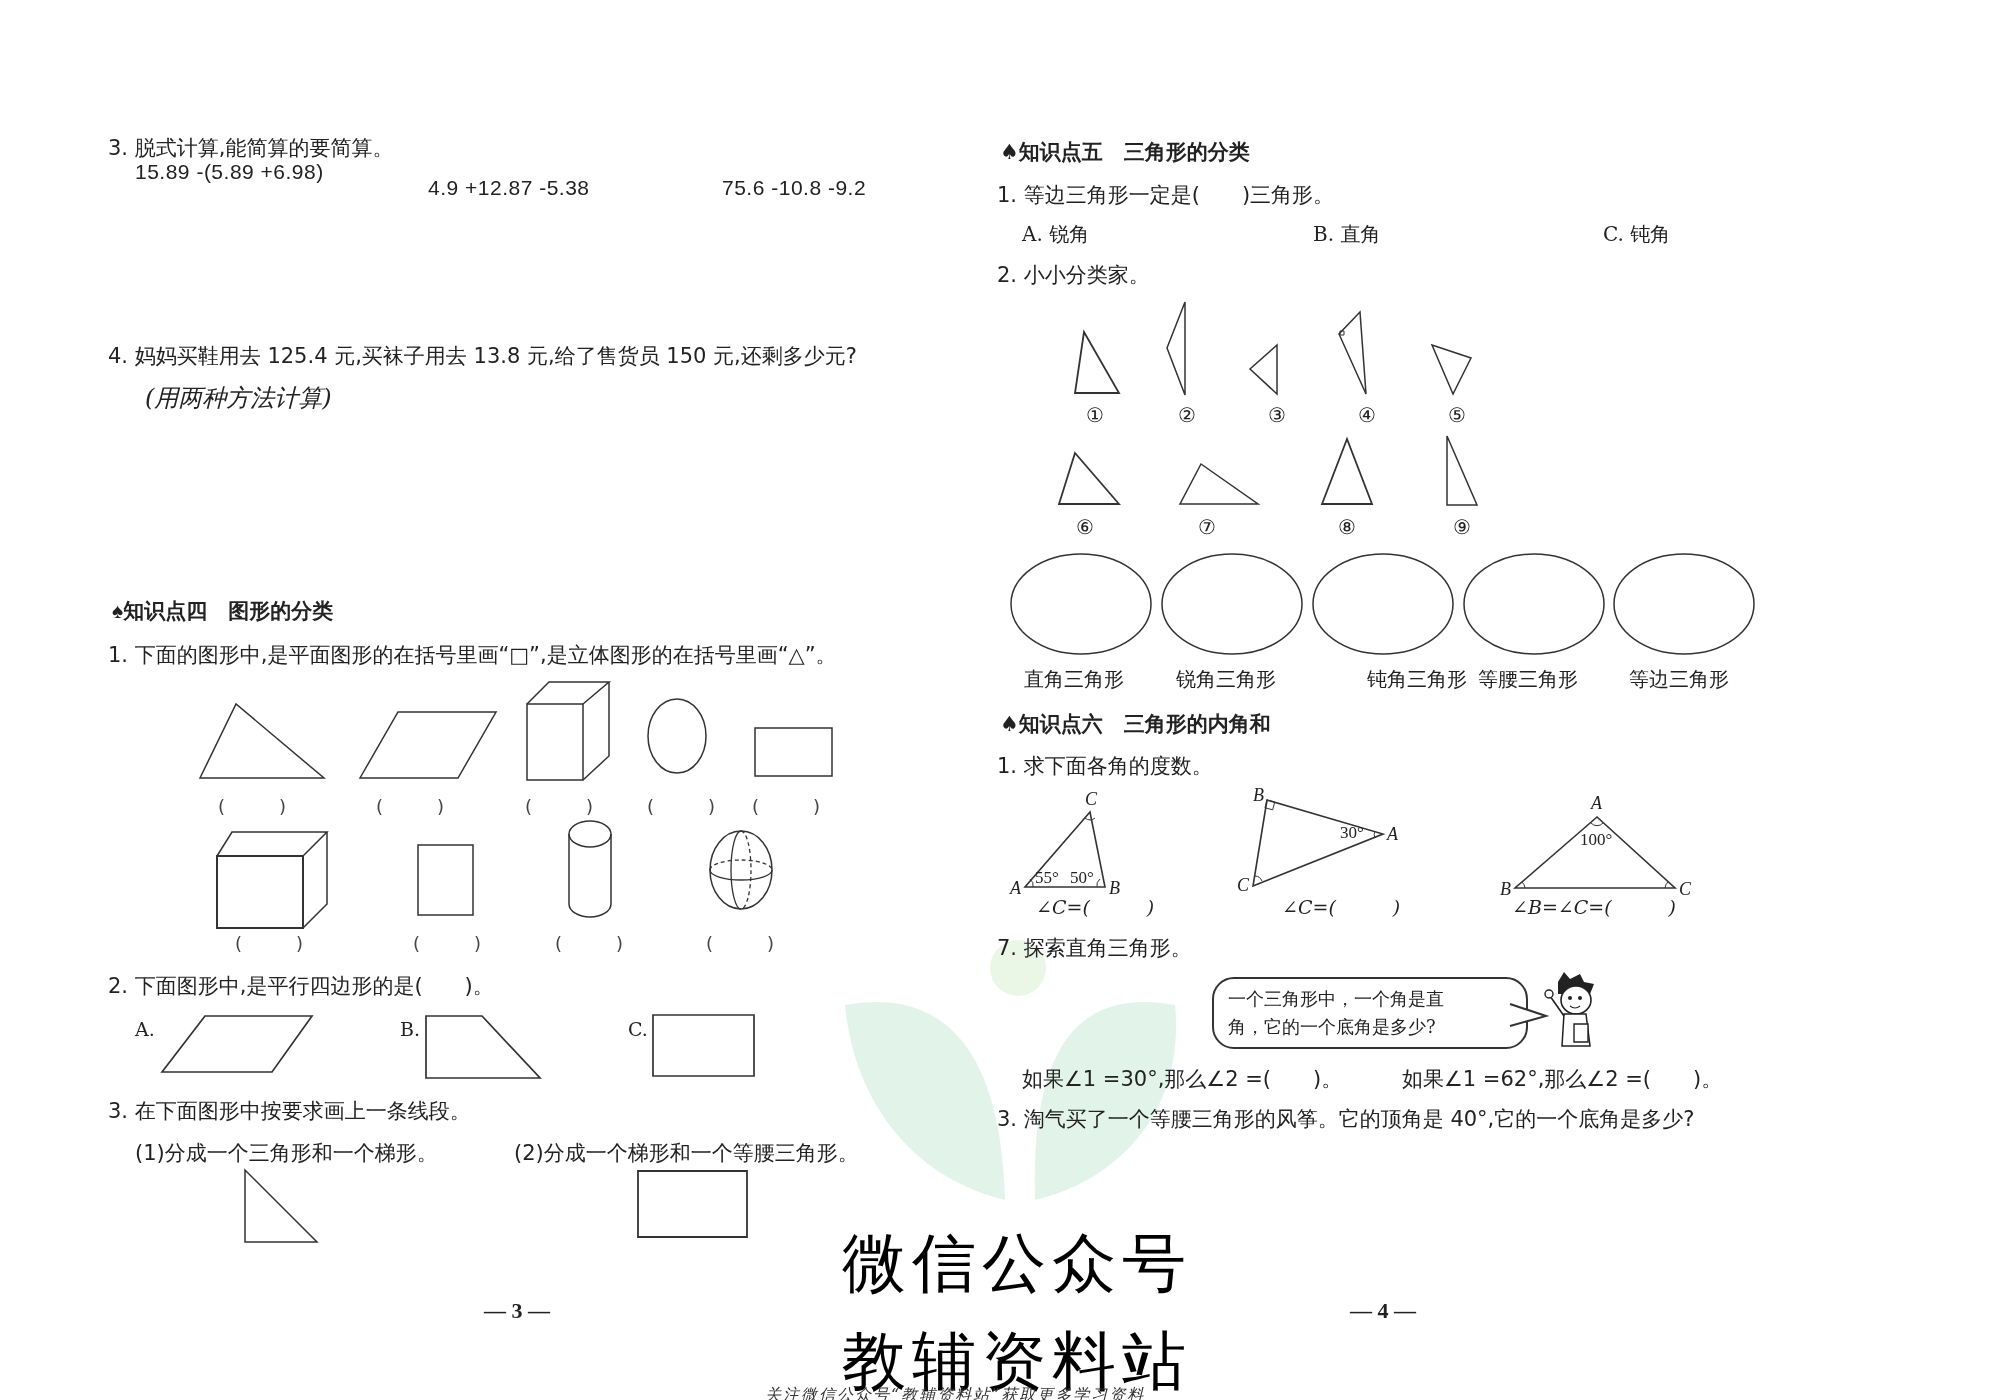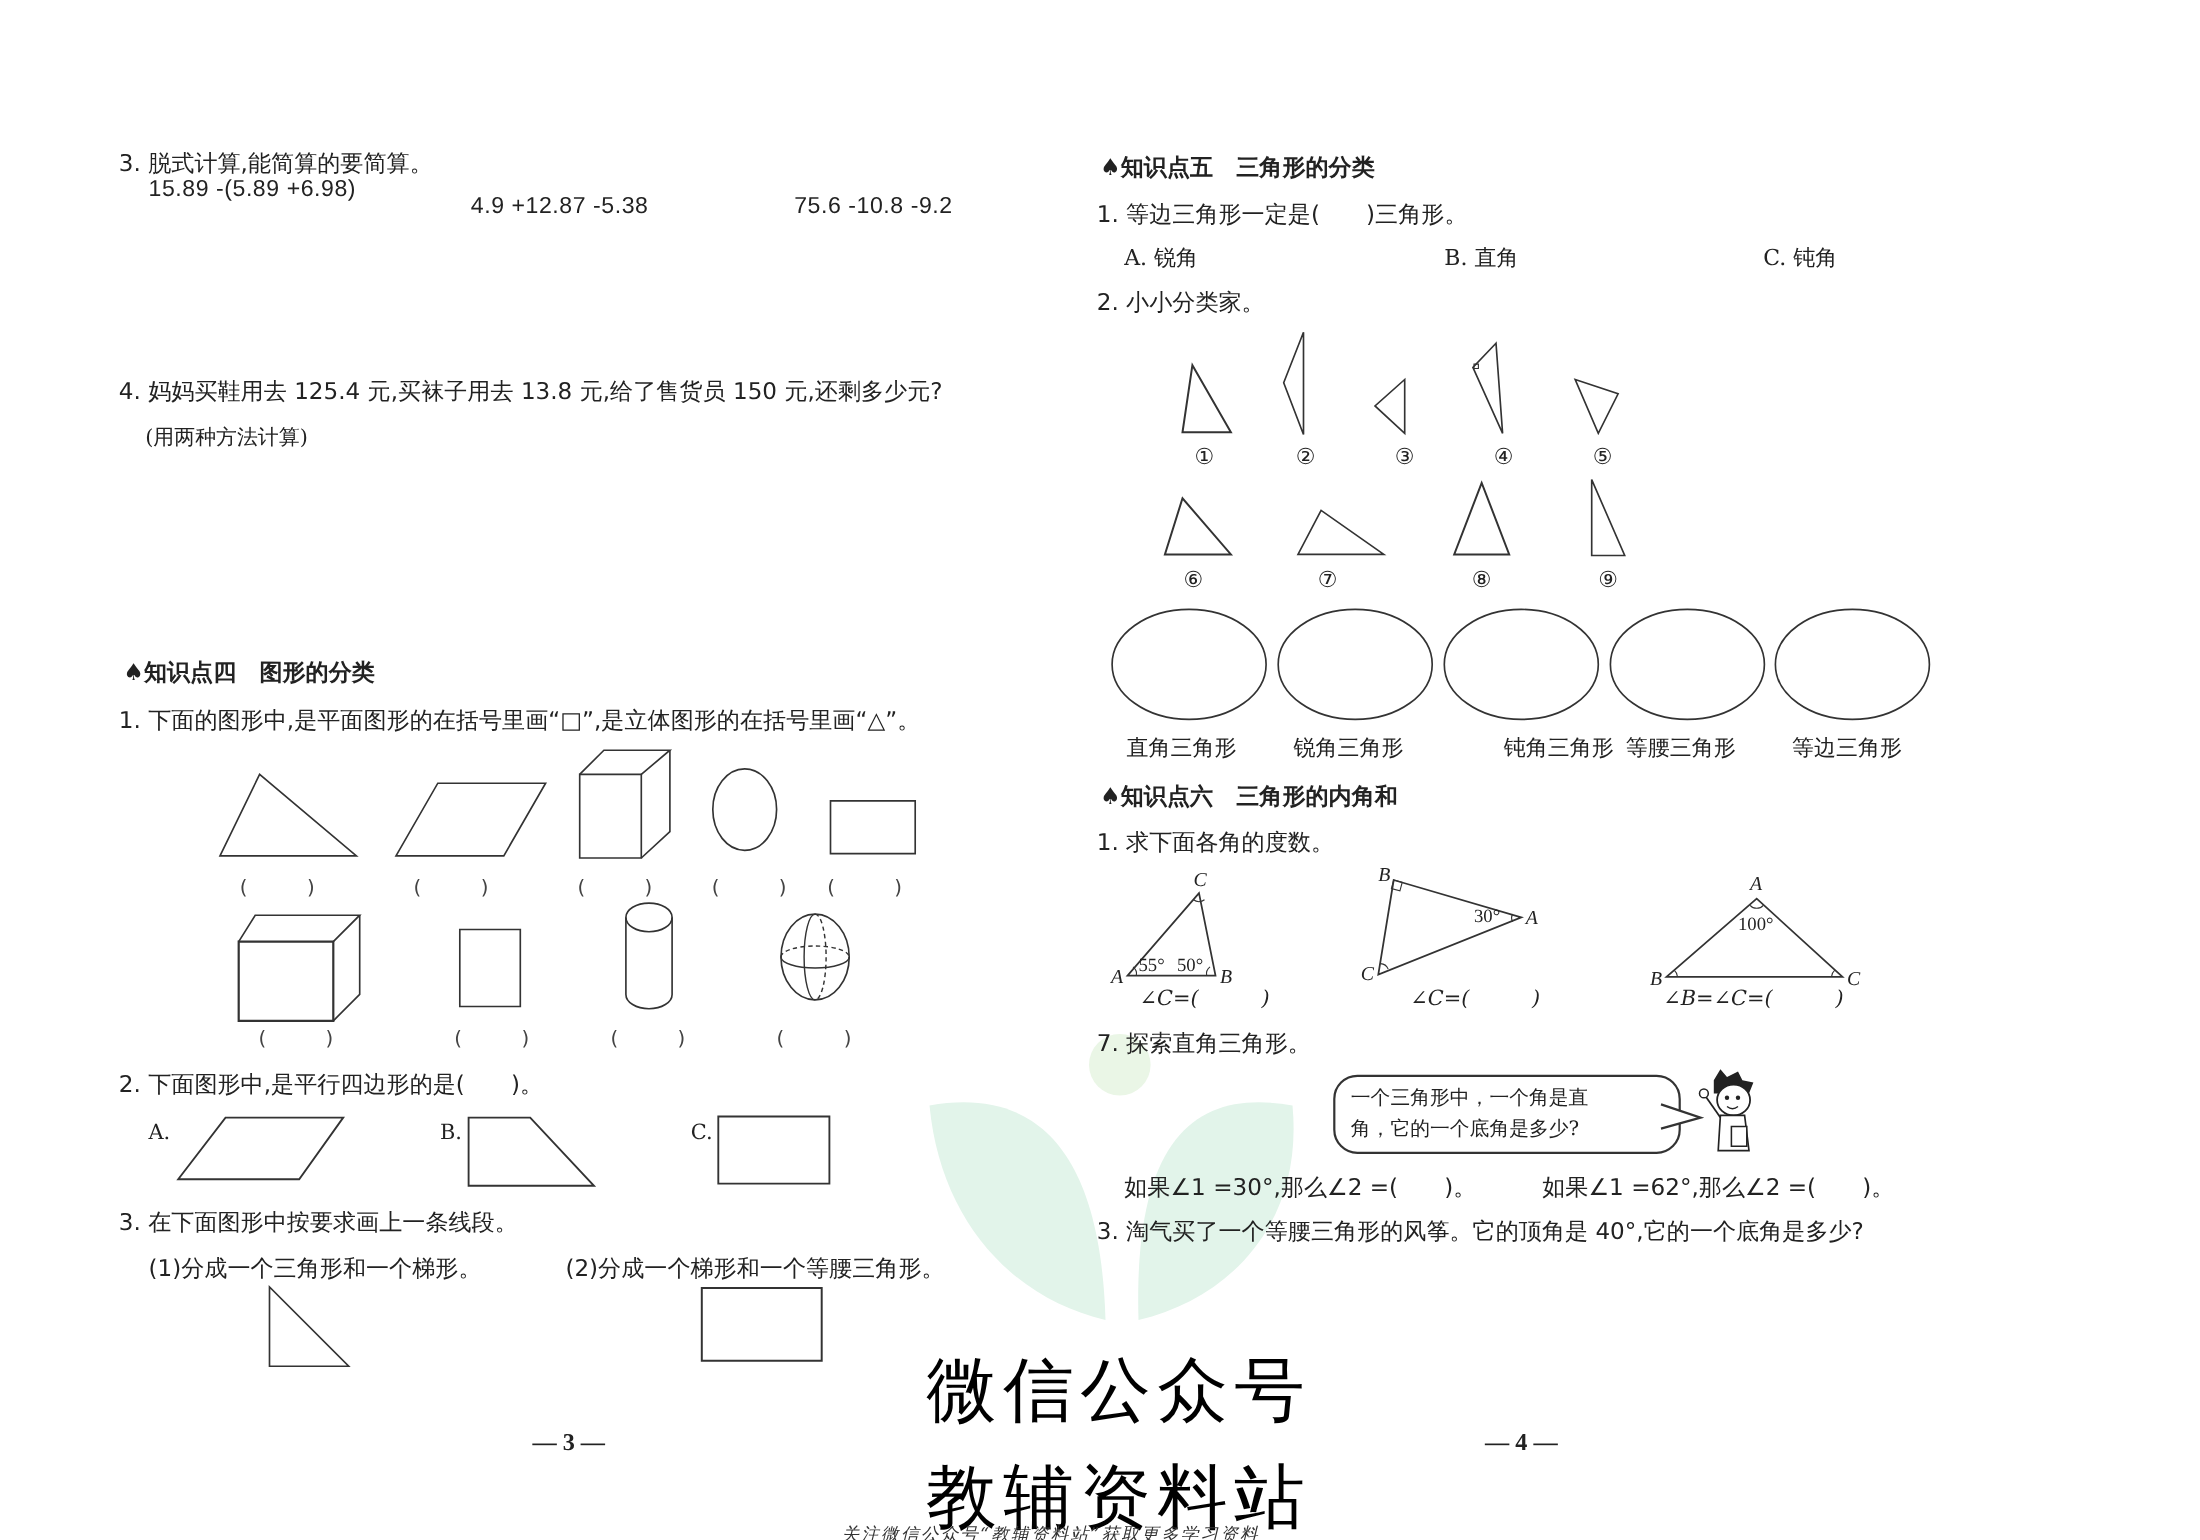--- a/index.html
+++ b/index.html
@@ -29,23 +29,23 @@
 <div class="wm" style="left:842px;top:1220px;">微信公众号</div>
 <div class="wm" style="left:842px;top:1318px;">教辅资料站</div>
 
 <div>
   <div class="abs txt" style="left:108px;top:135px;">3. 脱式计算,能简算的要简算。</div>
   <div class="abs num" style="left:135px;top:160px;">15.89 -(5.89 +6.98)</div>
   <div class="abs num" style="left:428px;top:176px;">4.9 +12.87 -5.38</div>
   <div class="abs num" style="left:722px;top:176px;">75.6 -10.8 -9.2</div>
 
   <div class="abs txt" style="left:108px;top:343px;">4. 妈妈买鞋用去 125.4 元,买袜子用去 13.8 元,给了售货员 150 元,还剩多少元?</div>
-  <div class="abs txt serif" style="left:132px;top:385px;font-size:19px;">(用两种方法计算)</div>
-
-  <div class="abs hdr" style="left:112px;top:598px;">♠知识点四　图形的分类</div>
+  <div class="abs txt serif" style="left:145px;top:385px;font-size:24px;font-style:italic;">(用两种方法计算)</div>
+
+  <div class="abs hdr" style="left:112px;top:598px;font-family:Liberation Serif, serif;">♠知识点四　图形的分类</div>
   <div class="abs txt" style="left:108px;top:642px;">1. 下面的图形中,是平面图形的在括号里画“□”,是立体图形的在括号里画“△”。</div>
 
   <svg class="shape" style="left:198px;top:700px;" width="130" height="80">
     <polygon points="2,78 38,4 126,78" fill="none" stroke="#333" stroke-width="1.5"></polygon>
   </svg>
   <svg class="shape" style="left:358px;top:710px;" width="140" height="70">
     <polygon points="2,68 40,2 138,2 100,68" fill="none" stroke="#333" stroke-width="1.5"></polygon>
   </svg>
   <svg class="shape" style="left:525px;top:680px;" width="90" height="102">
     <polygon points="2,24 2,100 58,100 58,24" fill="none" stroke="#333" stroke-width="1.5"></polygon>

